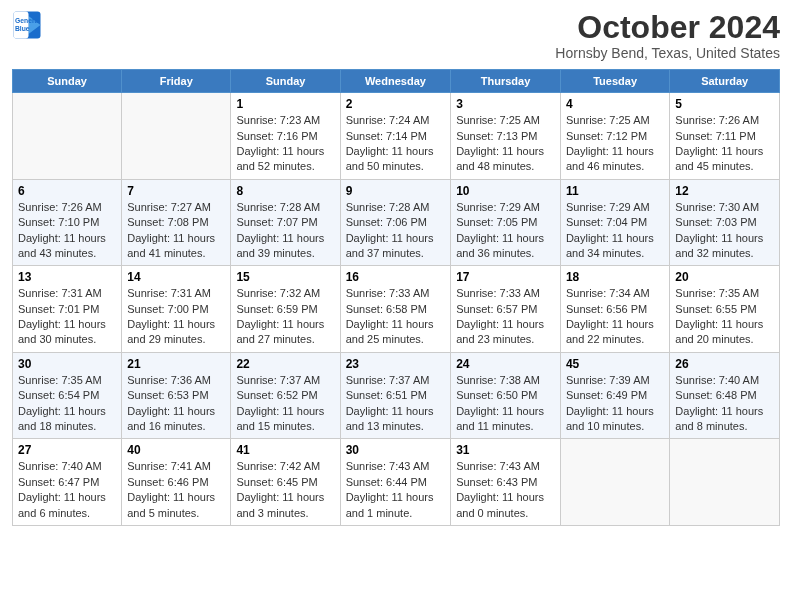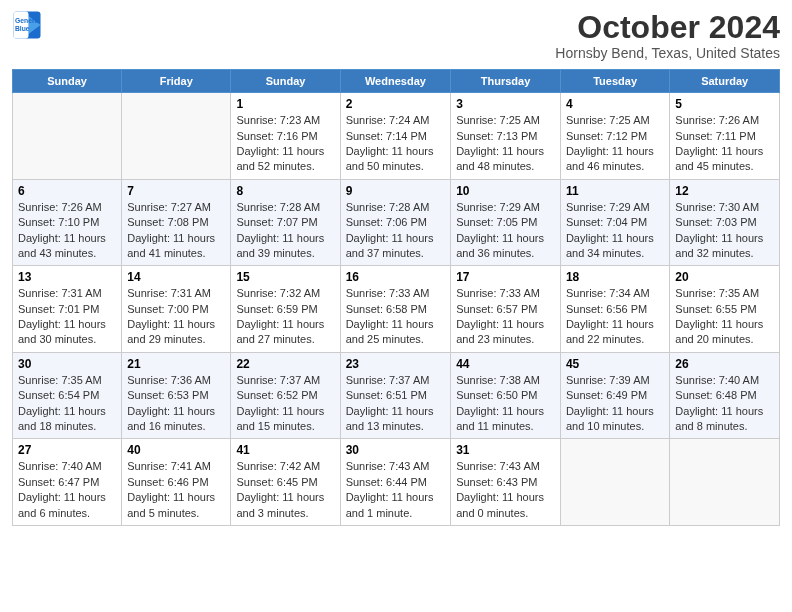--- a/index.html
+++ b/index.html
@@ -139,21 +139,21 @@
           <td><span class="day-number">16</span><span class="day-info">Sunrise: 7:33 AM<br>Sunset: 6:58 PM<br>Daylight: 11 hours and 25 minutes.</span></td>
           <td><span class="day-number">17</span><span class="day-info">Sunrise: 7:33 AM<br>Sunset: 6:57 PM<br>Daylight: 11 hours and 23 minutes.</span></td>
           <td><span class="day-number">18</span><span class="day-info">Sunrise: 7:34 AM<br>Sunset: 6:56 PM<br>Daylight: 11 hours and 22 minutes.</span></td>
           <td><span class="day-number">20</span><span class="day-info">Sunrise: 7:35 AM<br>Sunset: 6:55 PM<br>Daylight: 11 hours and 20 minutes.</span></td>
         </tr>
         <tr>
           <td><span class="day-number">30</span><span class="day-info">Sunrise: 7:35 AM<br>Sunset: 6:54 PM<br>Daylight: 11 hours and 18 minutes.</span></td>
           <td><span class="day-number">21</span><span class="day-info">Sunrise: 7:36 AM<br>Sunset: 6:53 PM<br>Daylight: 11 hours and 16 minutes.</span></td>
           <td><span class="day-number">22</span><span class="day-info">Sunrise: 7:37 AM<br>Sunset: 6:52 PM<br>Daylight: 11 hours and 15 minutes.</span></td>
           <td><span class="day-number">23</span><span class="day-info">Sunrise: 7:37 AM<br>Sunset: 6:51 PM<br>Daylight: 11 hours and 13 minutes.</span></td>
-          <td><span class="day-number">44</span><span class="day-info">Sunrise: 7:38 AM<br>Sunset: 6:50 PM<br>Daylight: 11 hours and 11 minutes.</span></td>
+          <td><span class="day-number">24</span><span class="day-info">Sunrise: 7:38 AM<br>Sunset: 6:50 PM<br>Daylight: 11 hours and 11 minutes.</span></td>
           <td><span class="day-number">45</span><span class="day-info">Sunrise: 7:39 AM<br>Sunset: 6:49 PM<br>Daylight: 11 hours and 10 minutes.</span></td>
           <td><span class="day-number">26</span><span class="day-info">Sunrise: 7:40 AM<br>Sunset: 6:48 PM<br>Daylight: 11 hours and 8 minutes.</span></td>
         </tr>
         <tr>
           <td><span class="day-number">27</span><span class="day-info">Sunrise: 7:40 AM<br>Sunset: 6:47 PM<br>Daylight: 11 hours and 6 minutes.</span></td>
           <td><span class="day-number">40</span><span class="day-info">Sunrise: 7:41 AM<br>Sunset: 6:46 PM<br>Daylight: 11 hours and 5 minutes.</span></td>
           <td><span class="day-number">41</span><span class="day-info">Sunrise: 7:42 AM<br>Sunset: 6:45 PM<br>Daylight: 11 hours and 3 minutes.</span></td>
           <td><span class="day-number">30</span><span class="day-info">Sunrise: 7:43 AM<br>Sunset: 6:44 PM<br>Daylight: 11 hours and 1 minute.</span></td>
           <td><span class="day-number">31</span><span class="day-info">Sunrise: 7:43 AM<br>Sunset: 6:43 PM<br>Daylight: 11 hours and 0 minutes.</span></td>
           <td class="empty"></td>

